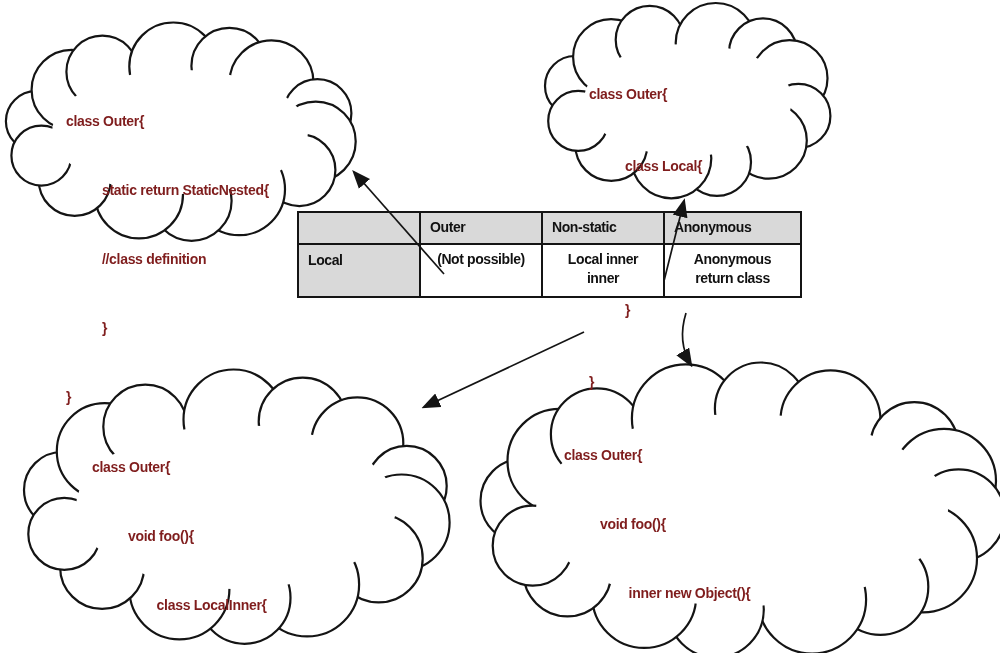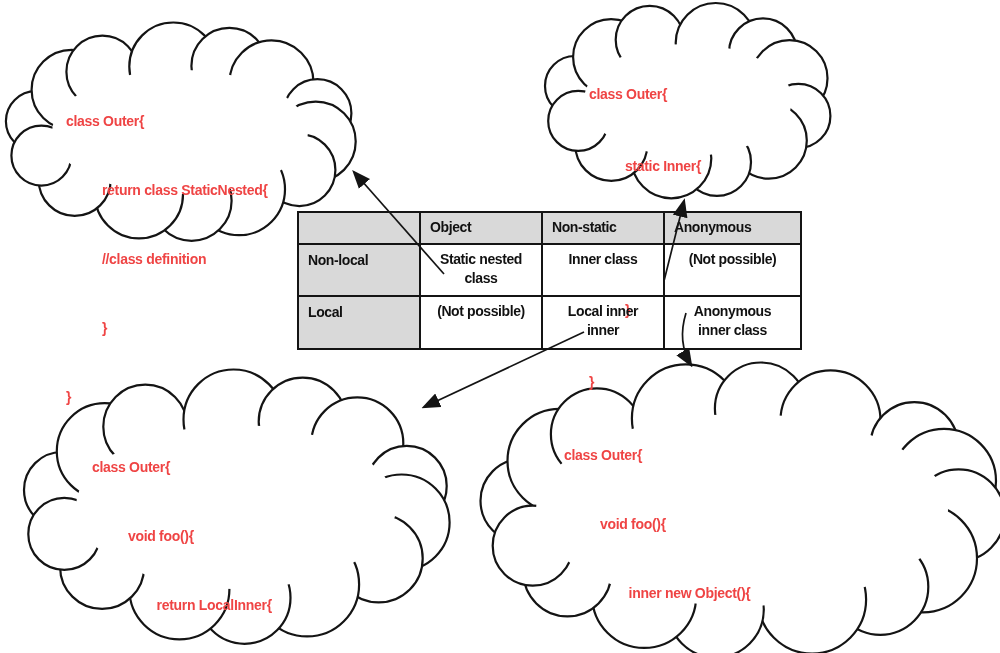--- a/index.html
+++ b/index.html
@@ -8,21 +8,21 @@
     background:#ffffff;
     font-family:"Liberation Sans","DejaVu Sans",sans-serif;
     color:#111111;
   }
   svg.layer { position:absolute; left:0; top:0; pointer-events:none; }
 
   
   .code {
     position:absolute;
     font-weight:bold; font-size:14px; line-height:23px;
-    letter-spacing:-0.3px; white-space:pre; color:#ef4444;
+    letter-spacing:-0.3px; white-space:pre; color:#7f1d1d;
   }
   #code-inner { line-height:24px; }
 
   
   #class-table {
     position:absolute; left:297px; top:211px;
     border-collapse:collapse; table-layout:fixed; width:503px;
     font-weight:bold; font-size:14px; letter-spacing:-0.4px; color:#111111;
   }
   #class-table td {
@@ -103,38 +103,38 @@
         <circle cx="715.8" cy="609.5" r="48" fill="#ffffff" stroke="#141414" stroke-width="2.2"></circle>
         <circle cx="644.2" cy="595.9" r="52" fill="#ffffff" stroke="#141414" stroke-width="2.2"></circle>
         <circle cx="567.4" cy="572.3" r="44" fill="#ffffff" stroke="#141414" stroke-width="2.2"></circle>
         <circle cx="532.7" cy="545.7" r="40" fill="#ffffff" stroke="#141414" stroke-width="2.2"></circle>
         <ellipse cx="742" cy="510" rx="206" ry="96" fill="#ffffff"></ellipse>
       </g>
     </svg>
 
   <div class="code" style="left:66px;  top:64px;">
     <div>class Outer{</div>
-    <div>          return class StaticNested{</div>
+    <div>          static return StaticNested{</div>
     <div>          //class definition</div>
     <div>          }</div>
     <div>}</div>
   </div>
 
   <div class="code" id="code-inner" style="left:589px; top:34px;">
     <div>class Outer{</div>
-    <div>          static Inner{</div>
+    <div>          class Local{</div>
     <div>          //class definition</div>
     <div>          }</div>
     <div>}</div>
   </div>
 
   <div class="code" style="left:92px; top:410px;">
     <div>class Outer{</div>
     <div>          void foo(){</div>
-    <div>                  return LocalInner{</div>
+    <div>                  class LocalInner{</div>
     
     
     
     
   </div>
 
   <div class="code" style="left:564px; top:398px;">
     <div>class Outer{</div>
     <div>          void foo(){</div>
     <div>                  inner new Object(){</div>
@@ -149,35 +149,29 @@
   <table id="class-table">
     <colgroup>
         <col style="width:122px">
         <col style="width:122px">
         <col style="width:122px">
         <col style="width:137px">
       </colgroup>
     <tbody>
         <tr style="height:32px">
       <td class="hdr"></td>
-      <td class="hdr">Object</td>
+      <td class="hdr">Outer</td>
       <td class="hdr">Non-static</td>
       <td class="hdr">Anonymous</td>
-    </tr>
-    <tr style="height:52px">
-      <td class="lbl">Non-local</td>
-      <td class="val">Static nested class</td>
-      <td class="val">Inner class</td>
-      <td class="val">(Not possible)</td>
     </tr>
     <tr style="height:53px">
       <td class="lbl">Local</td>
       <td class="val">(Not possible)</td>
       <td class="val">Local inner inner</td>
-      <td class="val">Anonymous inner class</td>
+      <td class="val">Anonymous return class</td>
     </tr>
   </tbody>
     </table>
 
   <svg id="fg" class="layer" width="1000" height="653">
     <defs>
       <marker id="ah" viewBox="0 0 10 8" refX="8.5" refY="4" markerWidth="11" markerHeight="9" orient="auto-start-reverse">
         <path d="M0,0 L10,4 L0,8 Z" fill="#141414"></path>
       </marker>
     </defs>

